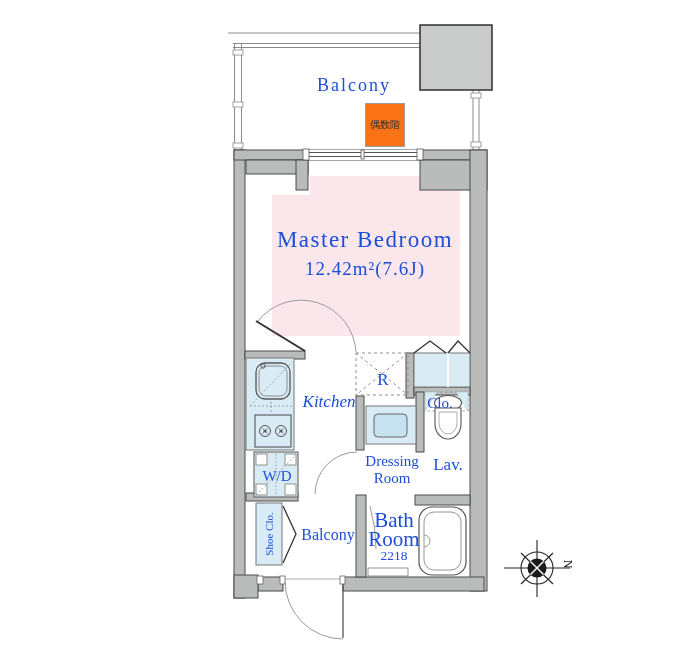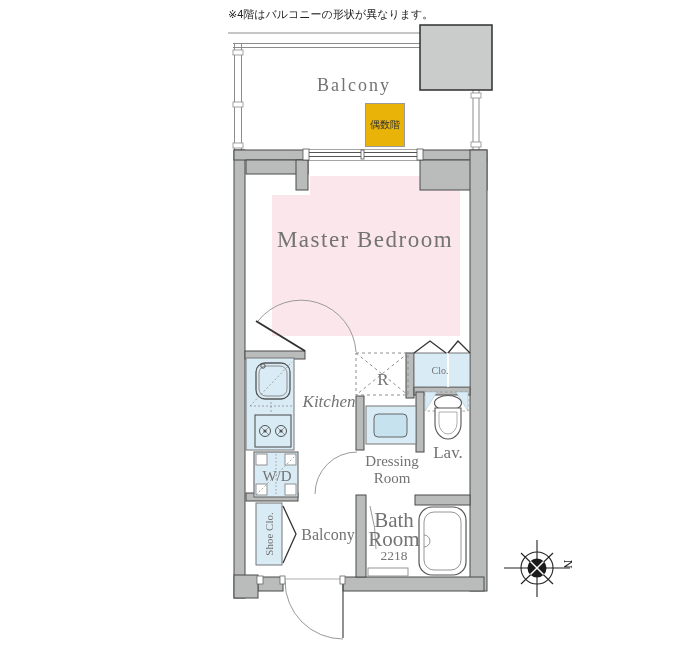--- a/index.html
+++ b/index.html
@@ -1,31 +1,31 @@
 <!DOCTYPE html>
 <html style="--bedroom-fill: #fbe6ec; --fixture-fill: #d9ecf5; --fixture-fill-dark: #c6e2ef; --wall-fill: #b9bcbb; --balcony-box-fill: #c9cccb;"><head>
 <meta charset="utf-8">
 <style>
   html,body{margin:0;padding:0;background:#ffffff;}
   #canvas{position:relative;width:700px;height:650px;background:#ffffff;overflow:hidden;
           font-family:"Liberation Serif","DejaVu Serif",serif;}
   #plan-svg{position:absolute;left:0;top:0;}
-  .lbl{position:absolute;transform:translate(-50%,-50%);color:#737373;white-space:nowrap;
+  .lbl{position:absolute;transform:translate(-50%,-50%);color:#1d4ed8;white-space:nowrap;
        font-family:"Liberation Serif","DejaVu Serif",serif;line-height:1;}
   .note{position:absolute;left:228px;top:7px;transform:none;
         font-family:"Liberation Sans","DejaVu Sans",sans-serif;font-size:11px;color:#222;}
   .balcony-lbl{font-size:18px;letter-spacing:2px;}
   .floor-note-box{position:absolute;left:365px;top:103px;width:38px;height:42px;
-        border:1px solid #9a9a9a;background:#eab308;display:flex;align-items:center;justify-content:center;
+        border:1px solid #9a9a9a;background:#f97316;display:flex;align-items:center;justify-content:center;
         font-size:10px;color:#333;font-family:"Liberation Sans","DejaVu Sans",sans-serif;}
   .room-name{font-size:23px;letter-spacing:1.5px;}
   .room-area{font-size:19px;letter-spacing:1px;}
   .kitchen-lbl{font-size:17px;font-style:italic;}
   .r-lbl{font-size:17px;}
-  .clo-lbl{font-size:10px;}
+  .clo-lbl{font-size:15px;margin-top:32px;}
   .dress-lbl{font-size:15px;}
   .lav-lbl{font-size:17px;}
   .wd-lbl{font-size:15px;}
   .shoe-lbl{font-size:11px;writing-mode:vertical-rl;transform:translate(-50%,-50%) rotate(180deg);}
   .entrance-lbl{font-size:16px;}
   .bath-lbl{font-size:21px;}
   .bath-size{font-size:13.5px;}
 </style>
 </head>
 <body>
@@ -183,37 +183,37 @@
     <circle cx="537" cy="568" r="16"></circle>
     <circle cx="537" cy="568" r="9.5" fill="#1a1a1a" stroke="none"></circle>
     <g stroke="#ffffff" stroke-width="1.4">
       <line x1="530.5" y1="561.5" x2="543.5" y2="574.5"></line>
       <line x1="530.5" y1="574.5" x2="543.5" y2="561.5"></line>
     </g>
     <text x="568" y="568" transform="rotate(90 568 564)" font-size="12" fill="#222" stroke="none" text-anchor="middle" font-family="Liberation Serif, DejaVu Serif, serif">N</text>
   </g>
 </svg>
 
-<div class="note">※4階はバルコニーの形状が異なります。</div>
 
 <div class="lbl balcony-lbl" style="left:354px;top:85px;">Balcony</div>
 <div class="floor-note-box">
   <span>偶数階</span>
 </div>
 
 <div class="lbl room-name" style="left:365px;top:239px;">Master Bedroom</div>
+<div class="lbl room-area" style="left:365px;top:268px;">12.42m²(7.6J)</div>
 
 <div class="lbl kitchen-lbl" style="left:329px;top:401px;">Kitchen</div>
 <div class="lbl r-lbl" style="left:383px;top:379px;">R</div>
 <div class="lbl clo-lbl" style="left:440px;top:371px;">Clo.</div>
 
 <div class="lbl dress-lbl" style="left:392px;top:461px;">Dressing</div>
 <div class="lbl dress-lbl" style="left:392px;top:478px;">Room</div>
 
-<div class="lbl lav-lbl" style="left:448px;top:452px;">Lav.</div>
+<div class="lbl lav-lbl" style="left:448px;top:464px;">Lav.</div>
 <div class="lbl wd-lbl" style="left:277px;top:476px;">W/D</div>
 <div class="lbl shoe-lbl" style="left:269px;top:534px;">Shoe Clo.</div>
 <div class="lbl entrance-lbl" style="left:328px;top:535px;">Balcony</div>
 
 <div class="lbl bath-lbl" style="left:394px;top:520px;">Bath</div>
 <div class="lbl bath-lbl" style="left:394px;top:539px;">Room</div>
 <div class="lbl bath-size" style="left:394px;top:556px;">2218</div>
 
 </div>
 

